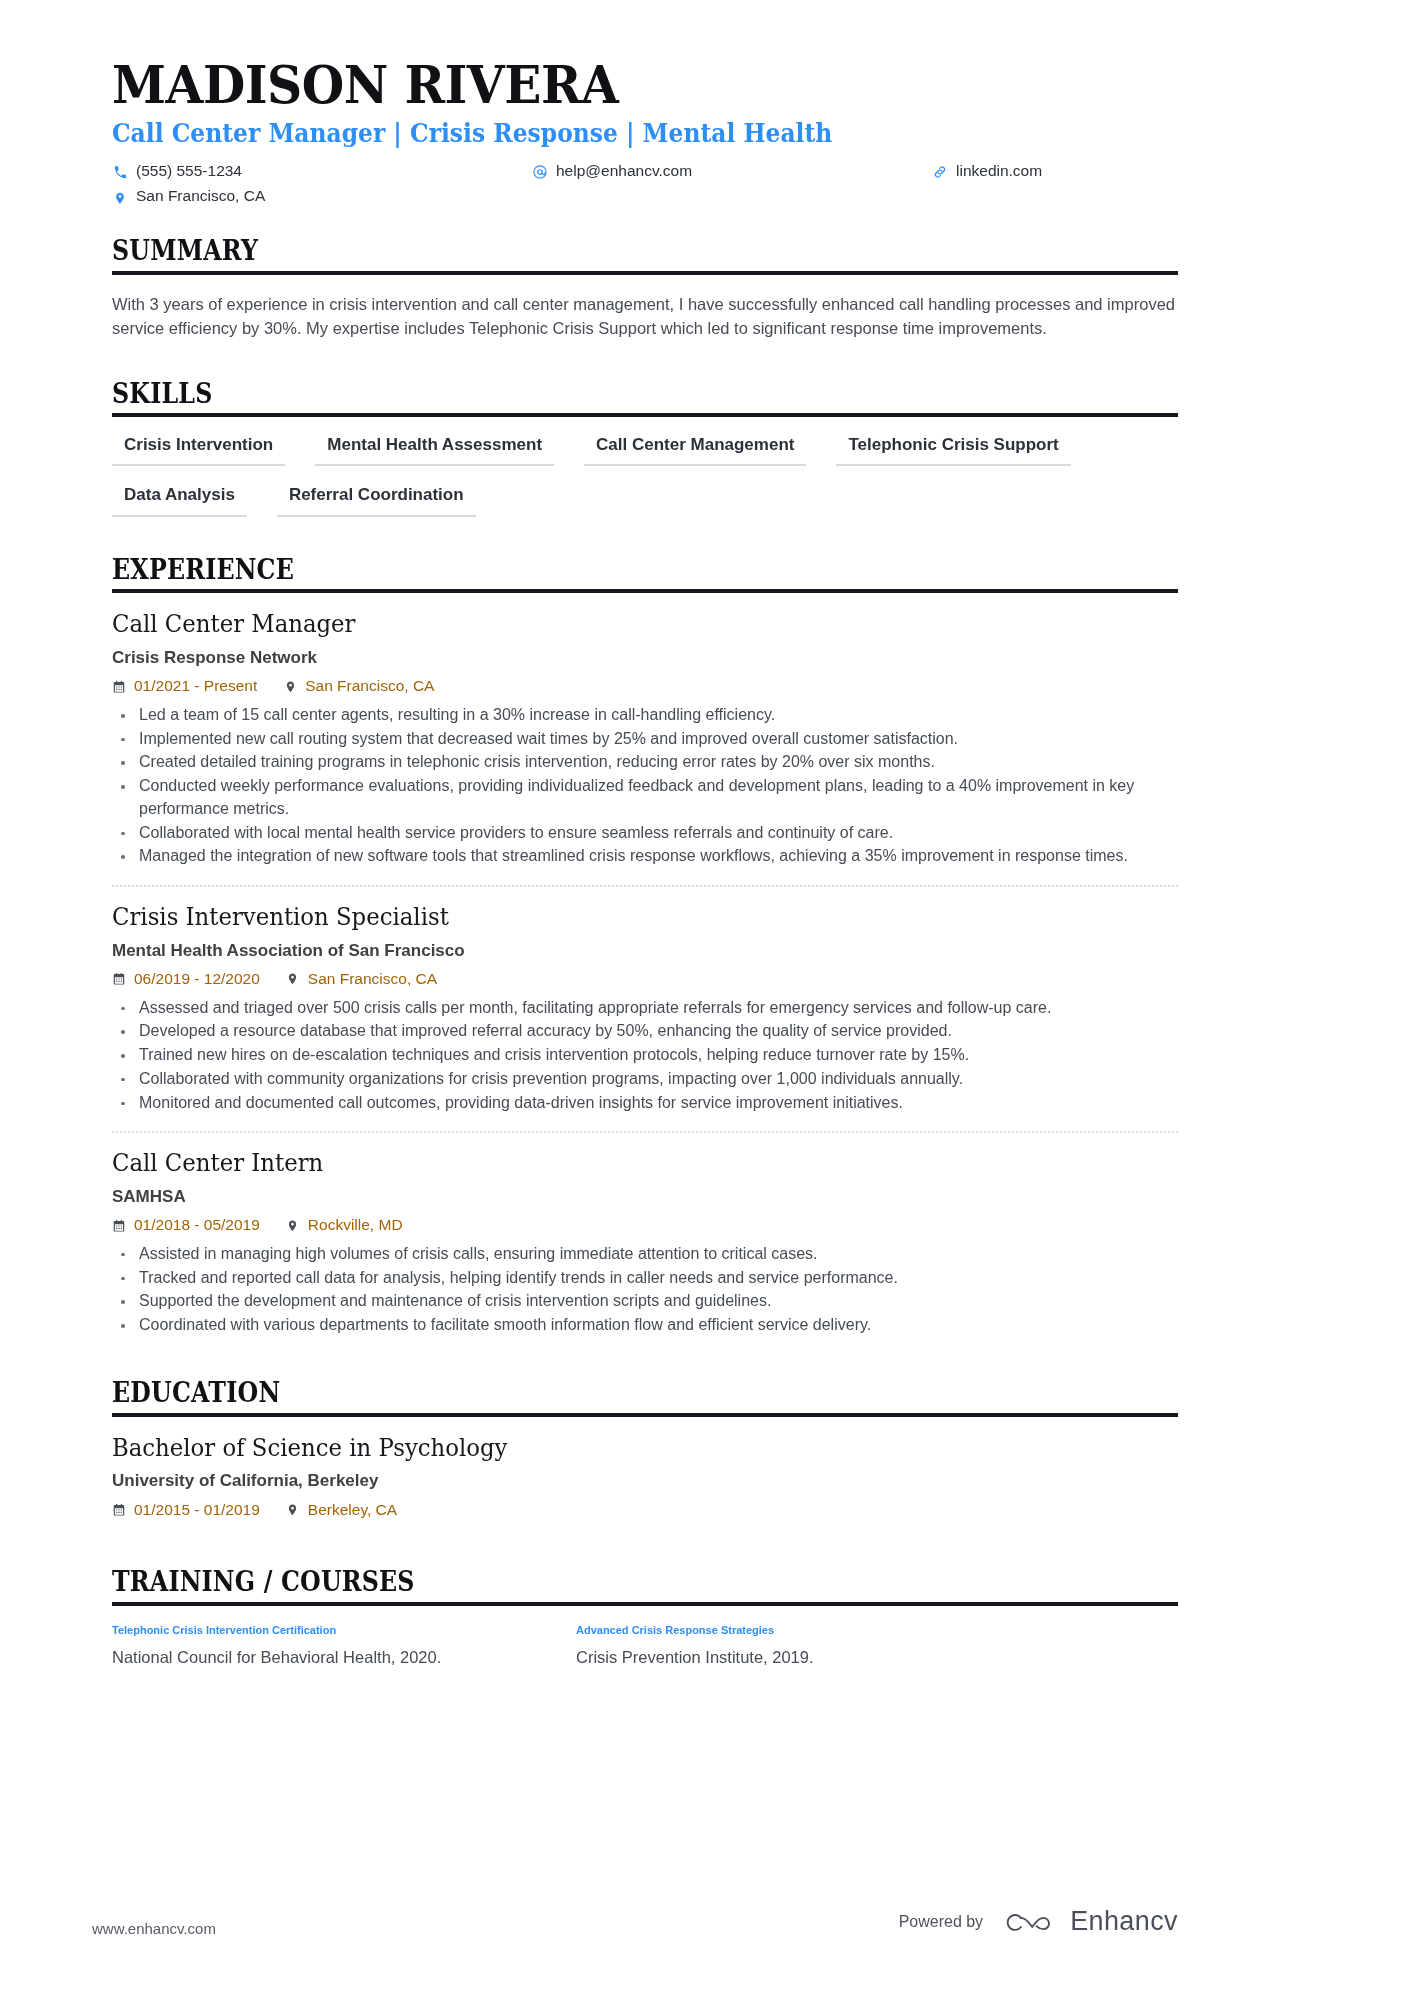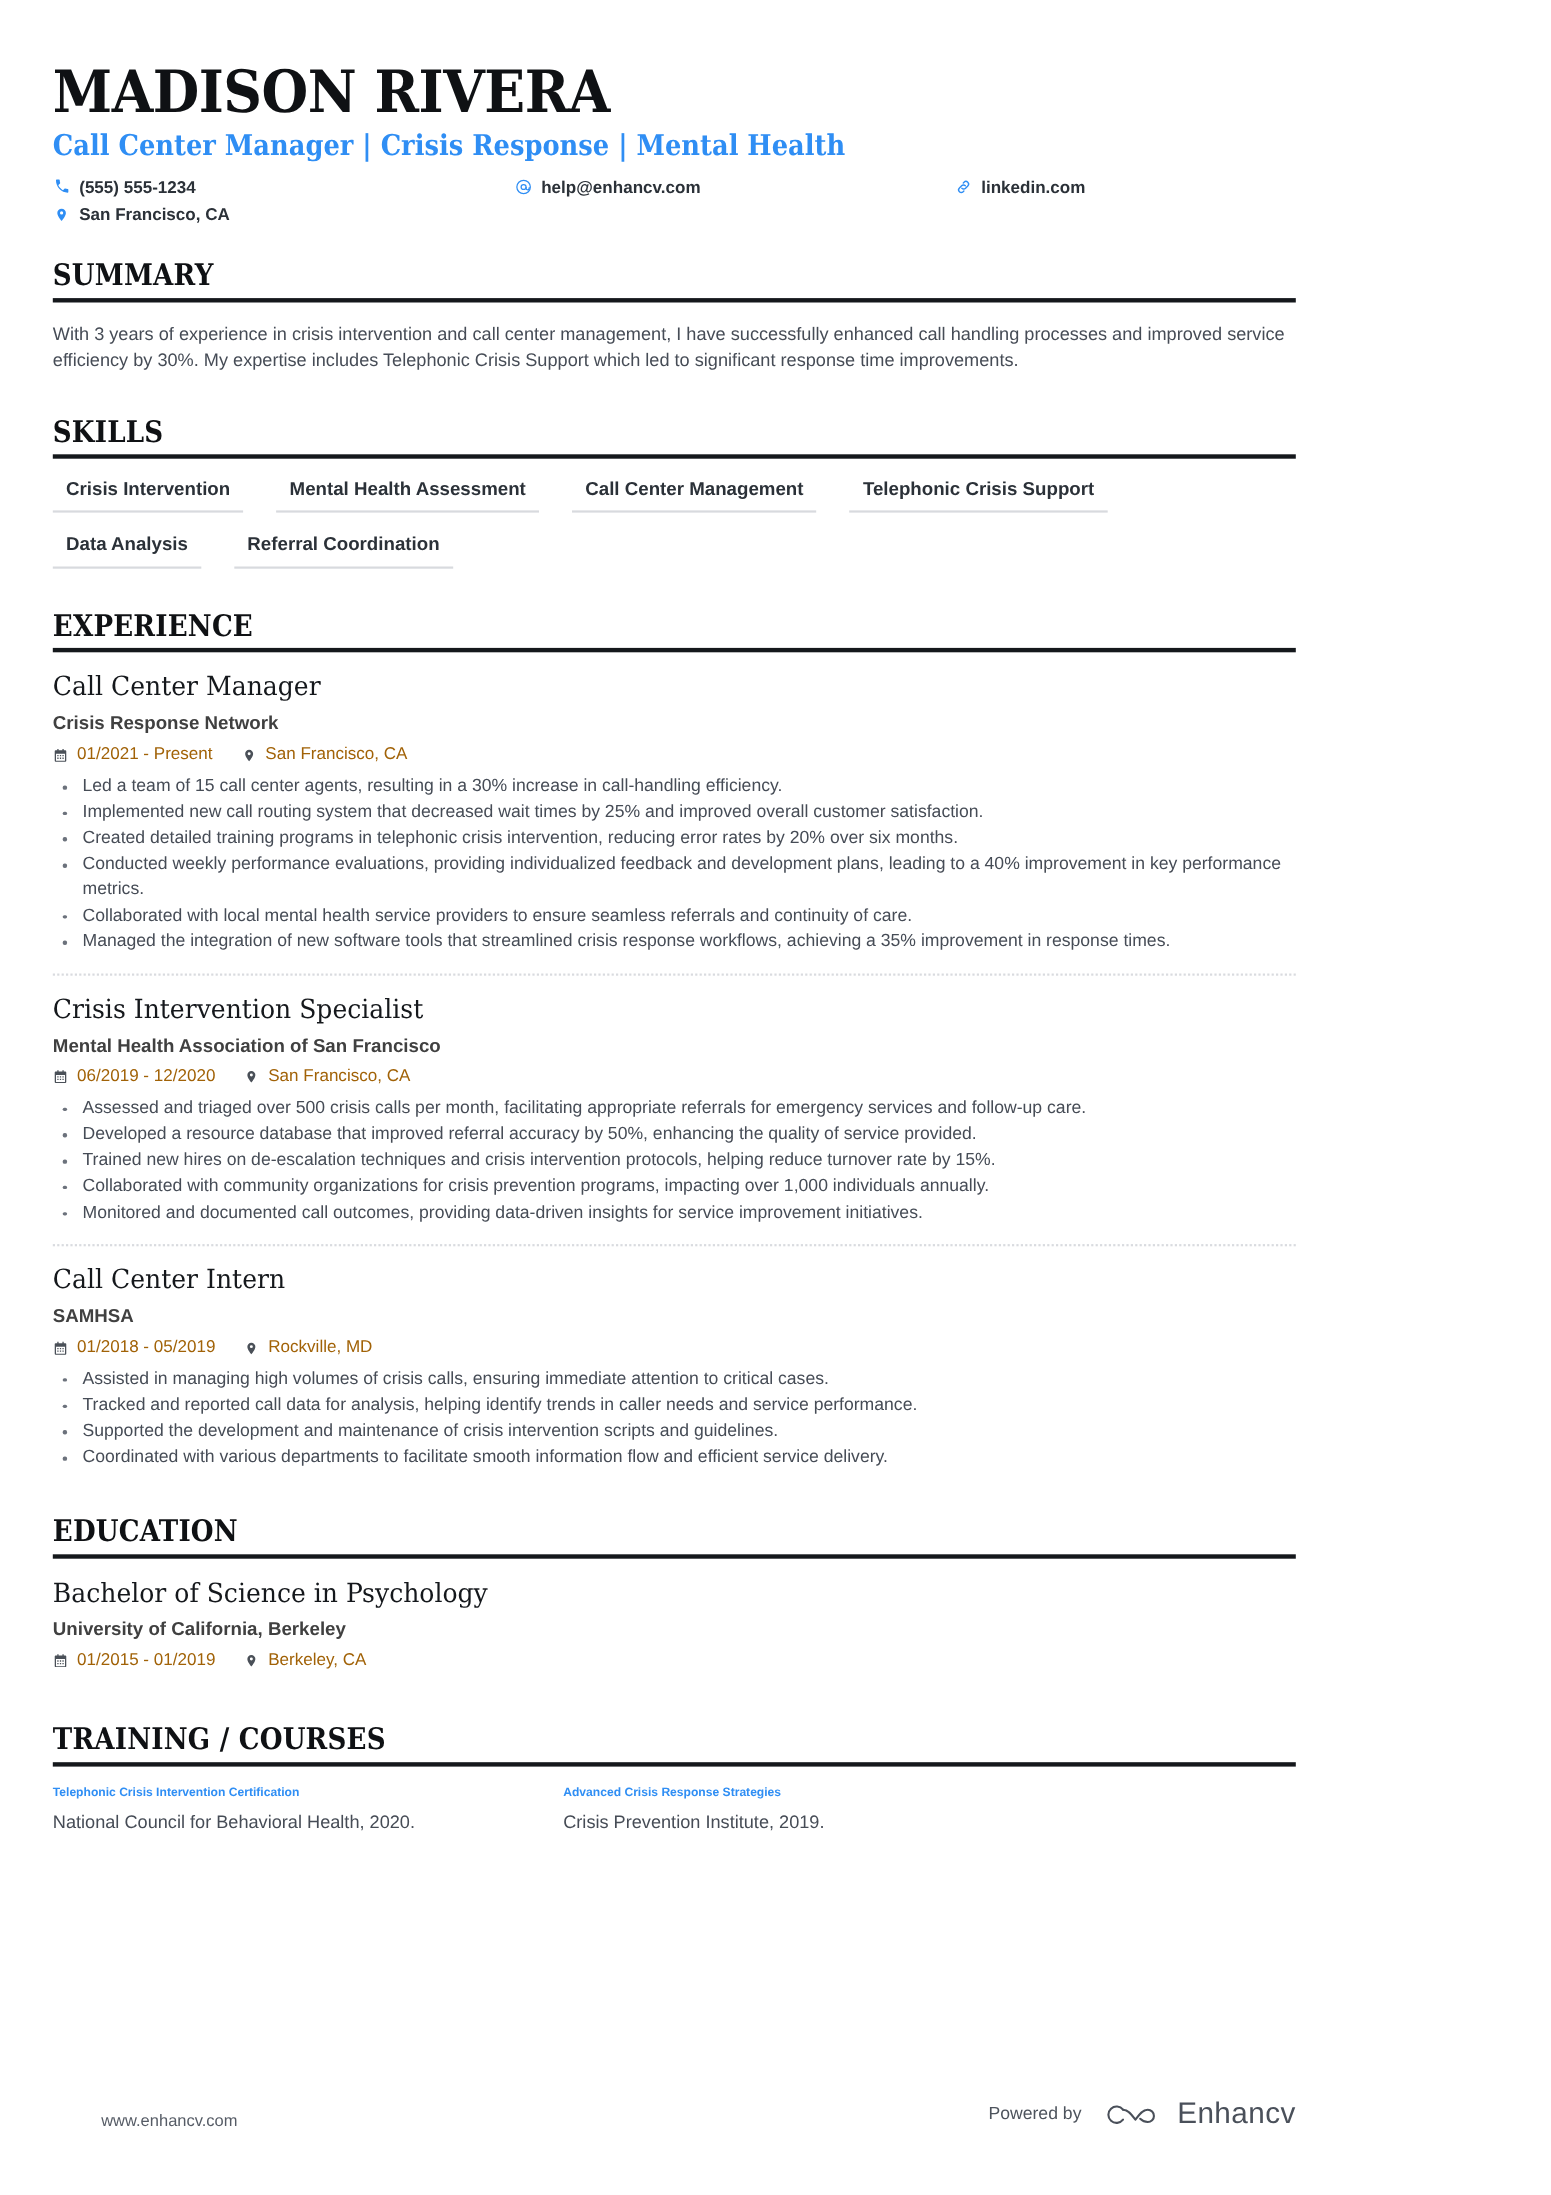--- a/index.html
+++ b/index.html
@@ -13,21 +13,21 @@
     font-family: "Liberation Sans", sans-serif;
     color: #3f4650;
     -webkit-font-smoothing: antialiased;
   }
 
   .page {
     position: relative;
     width: 1256px;
     min-height: 1995px;
     background: #ffffff;
-    padding: 56px 78px 0 48px;
+    padding: 56px 78px 0 112px;
   }
 
   
   .header { margin-bottom: 30px; }
 
   .name {
     font-family: "DejaVu Serif", serif;
     font-weight: 700;
     font-size: 53px;
     line-height: 1.06;
@@ -52,24 +52,24 @@
 
   .contact-grid {
     margin-top: 13px;
     display: grid;
     grid-template-columns: 420px 400px auto;
     row-gap: 7px;
   }
 
   .contact-item {
     display: flex;
-    align-items: flex-start;
+    align-items: flex-end;
     gap: 8px;
     font-size: 15.5px;
-    font-weight: 700;
+    font-weight: 400;
     color: #2b3138;
     line-height: 1.2;
   }
 
   .contact-item .ic {
     display: inline-flex;
     align-items: center;
     justify-content: center;
     width: 16px;
     height: 16px;

